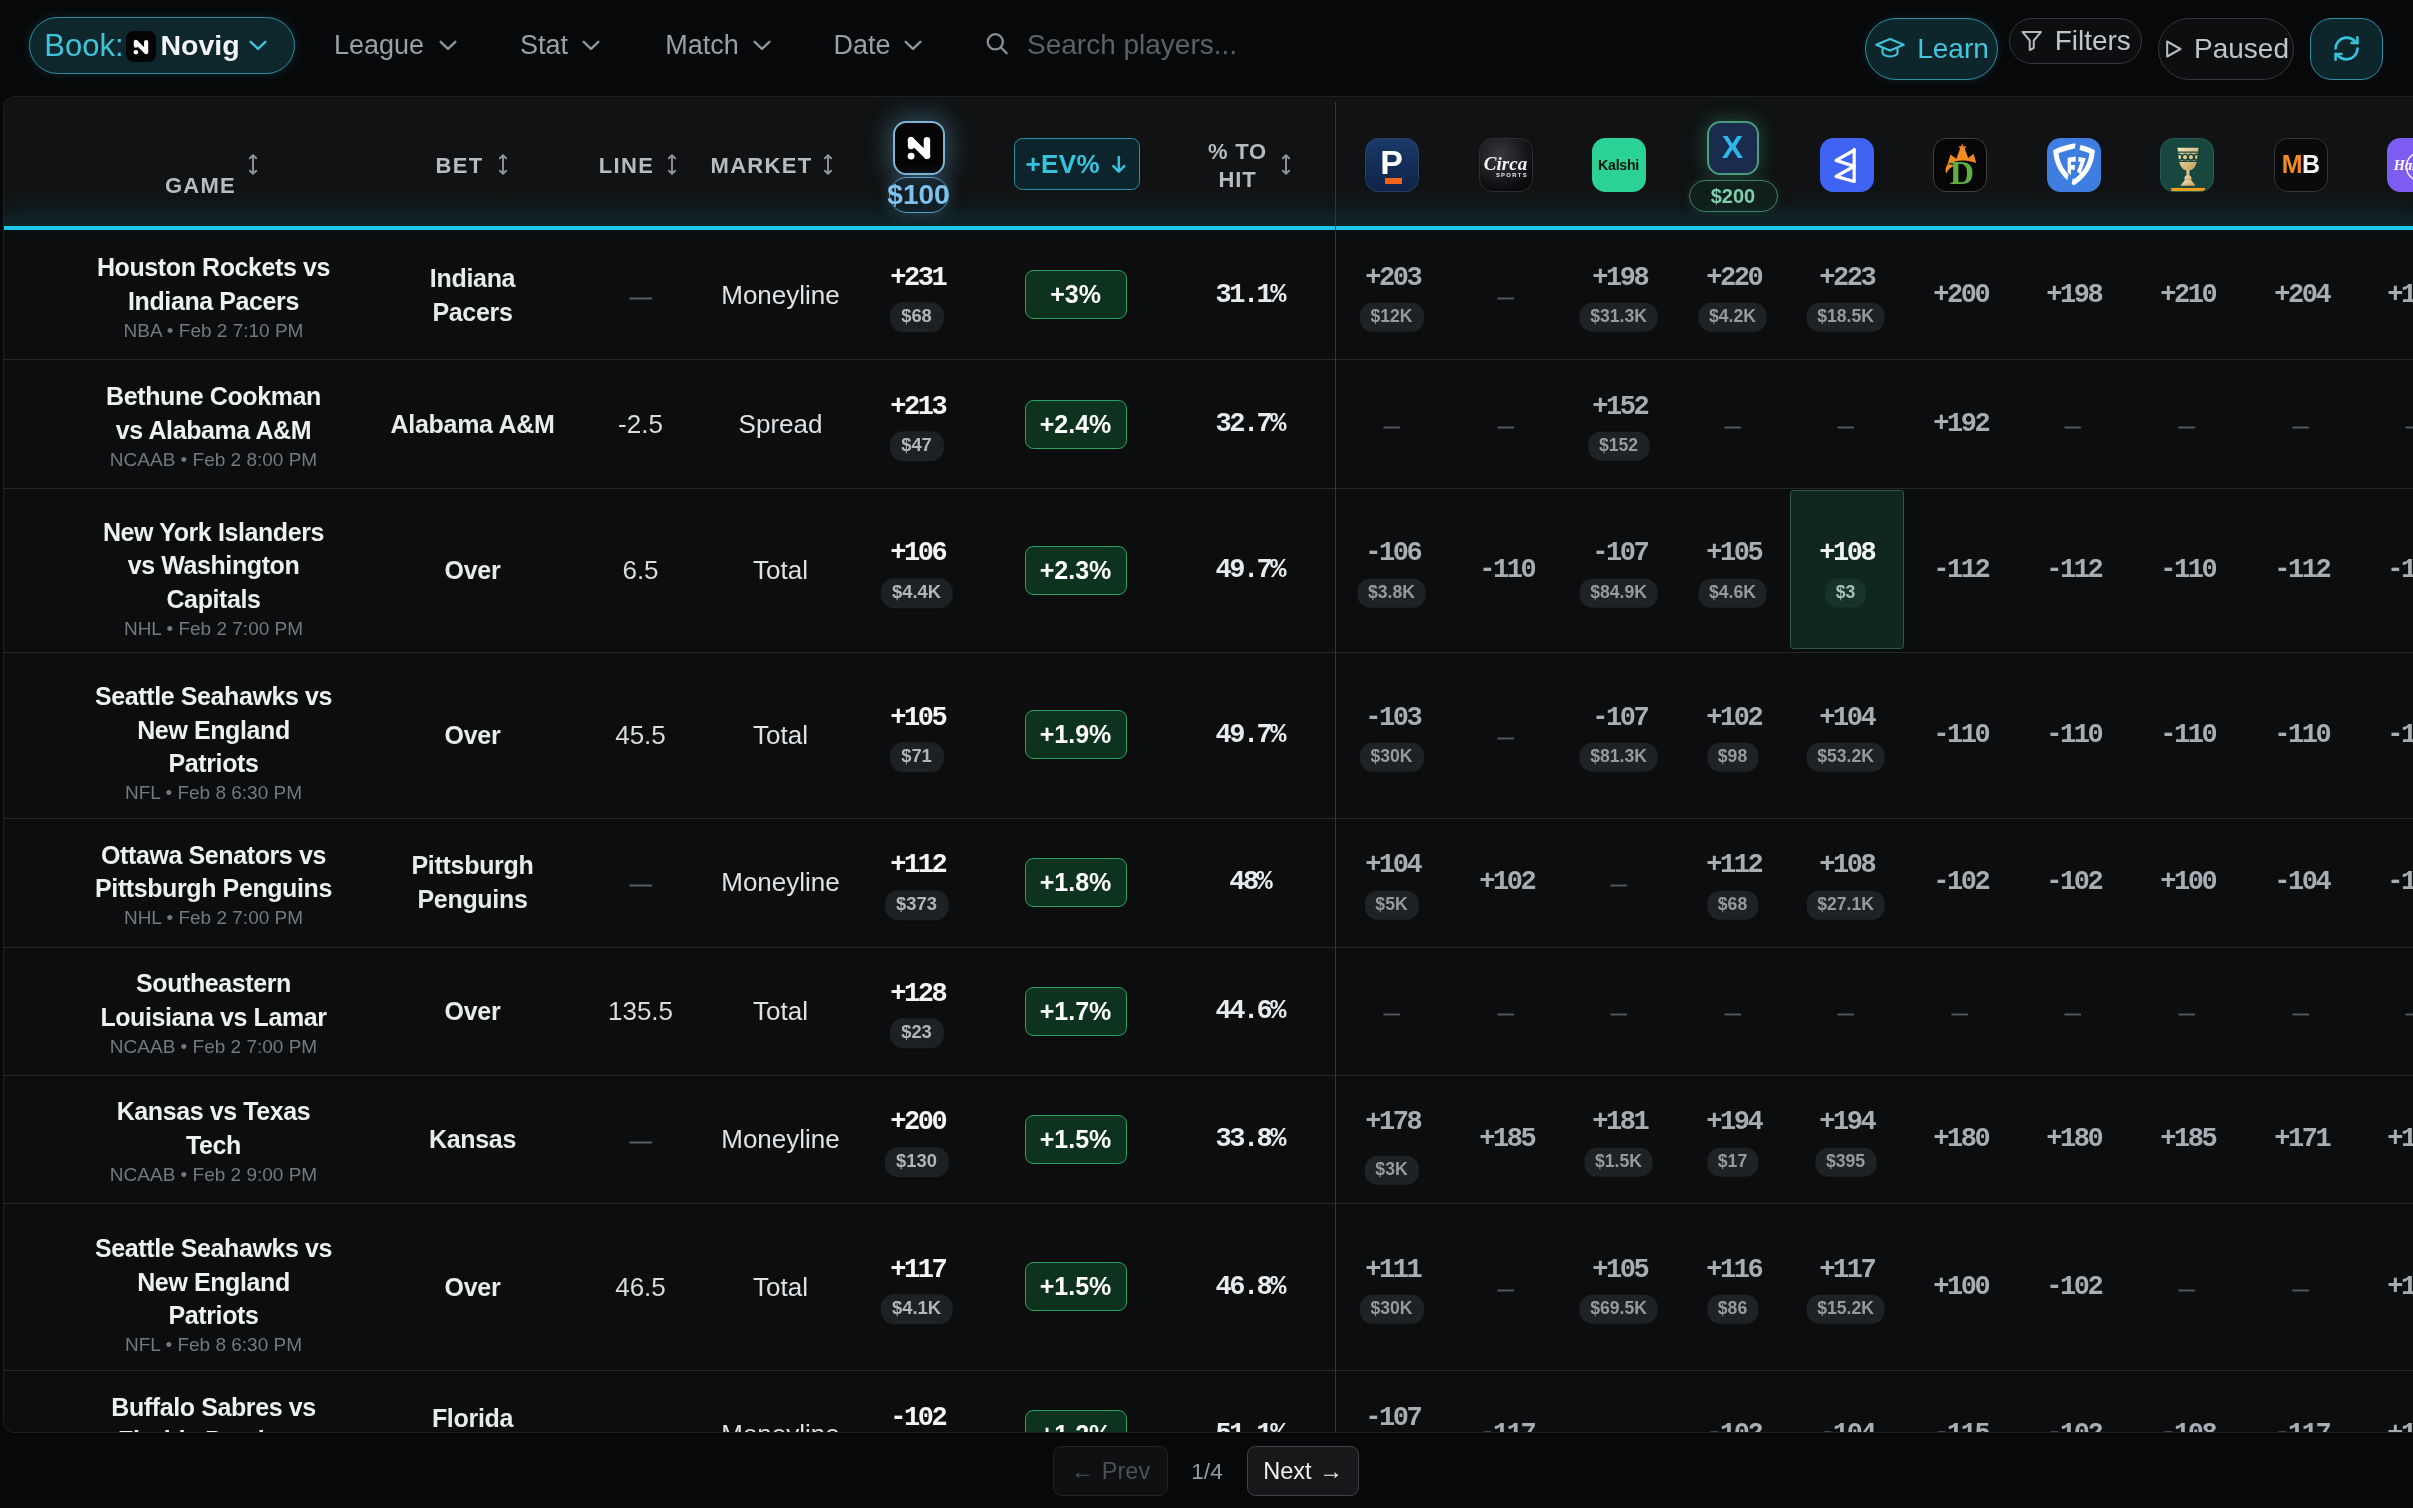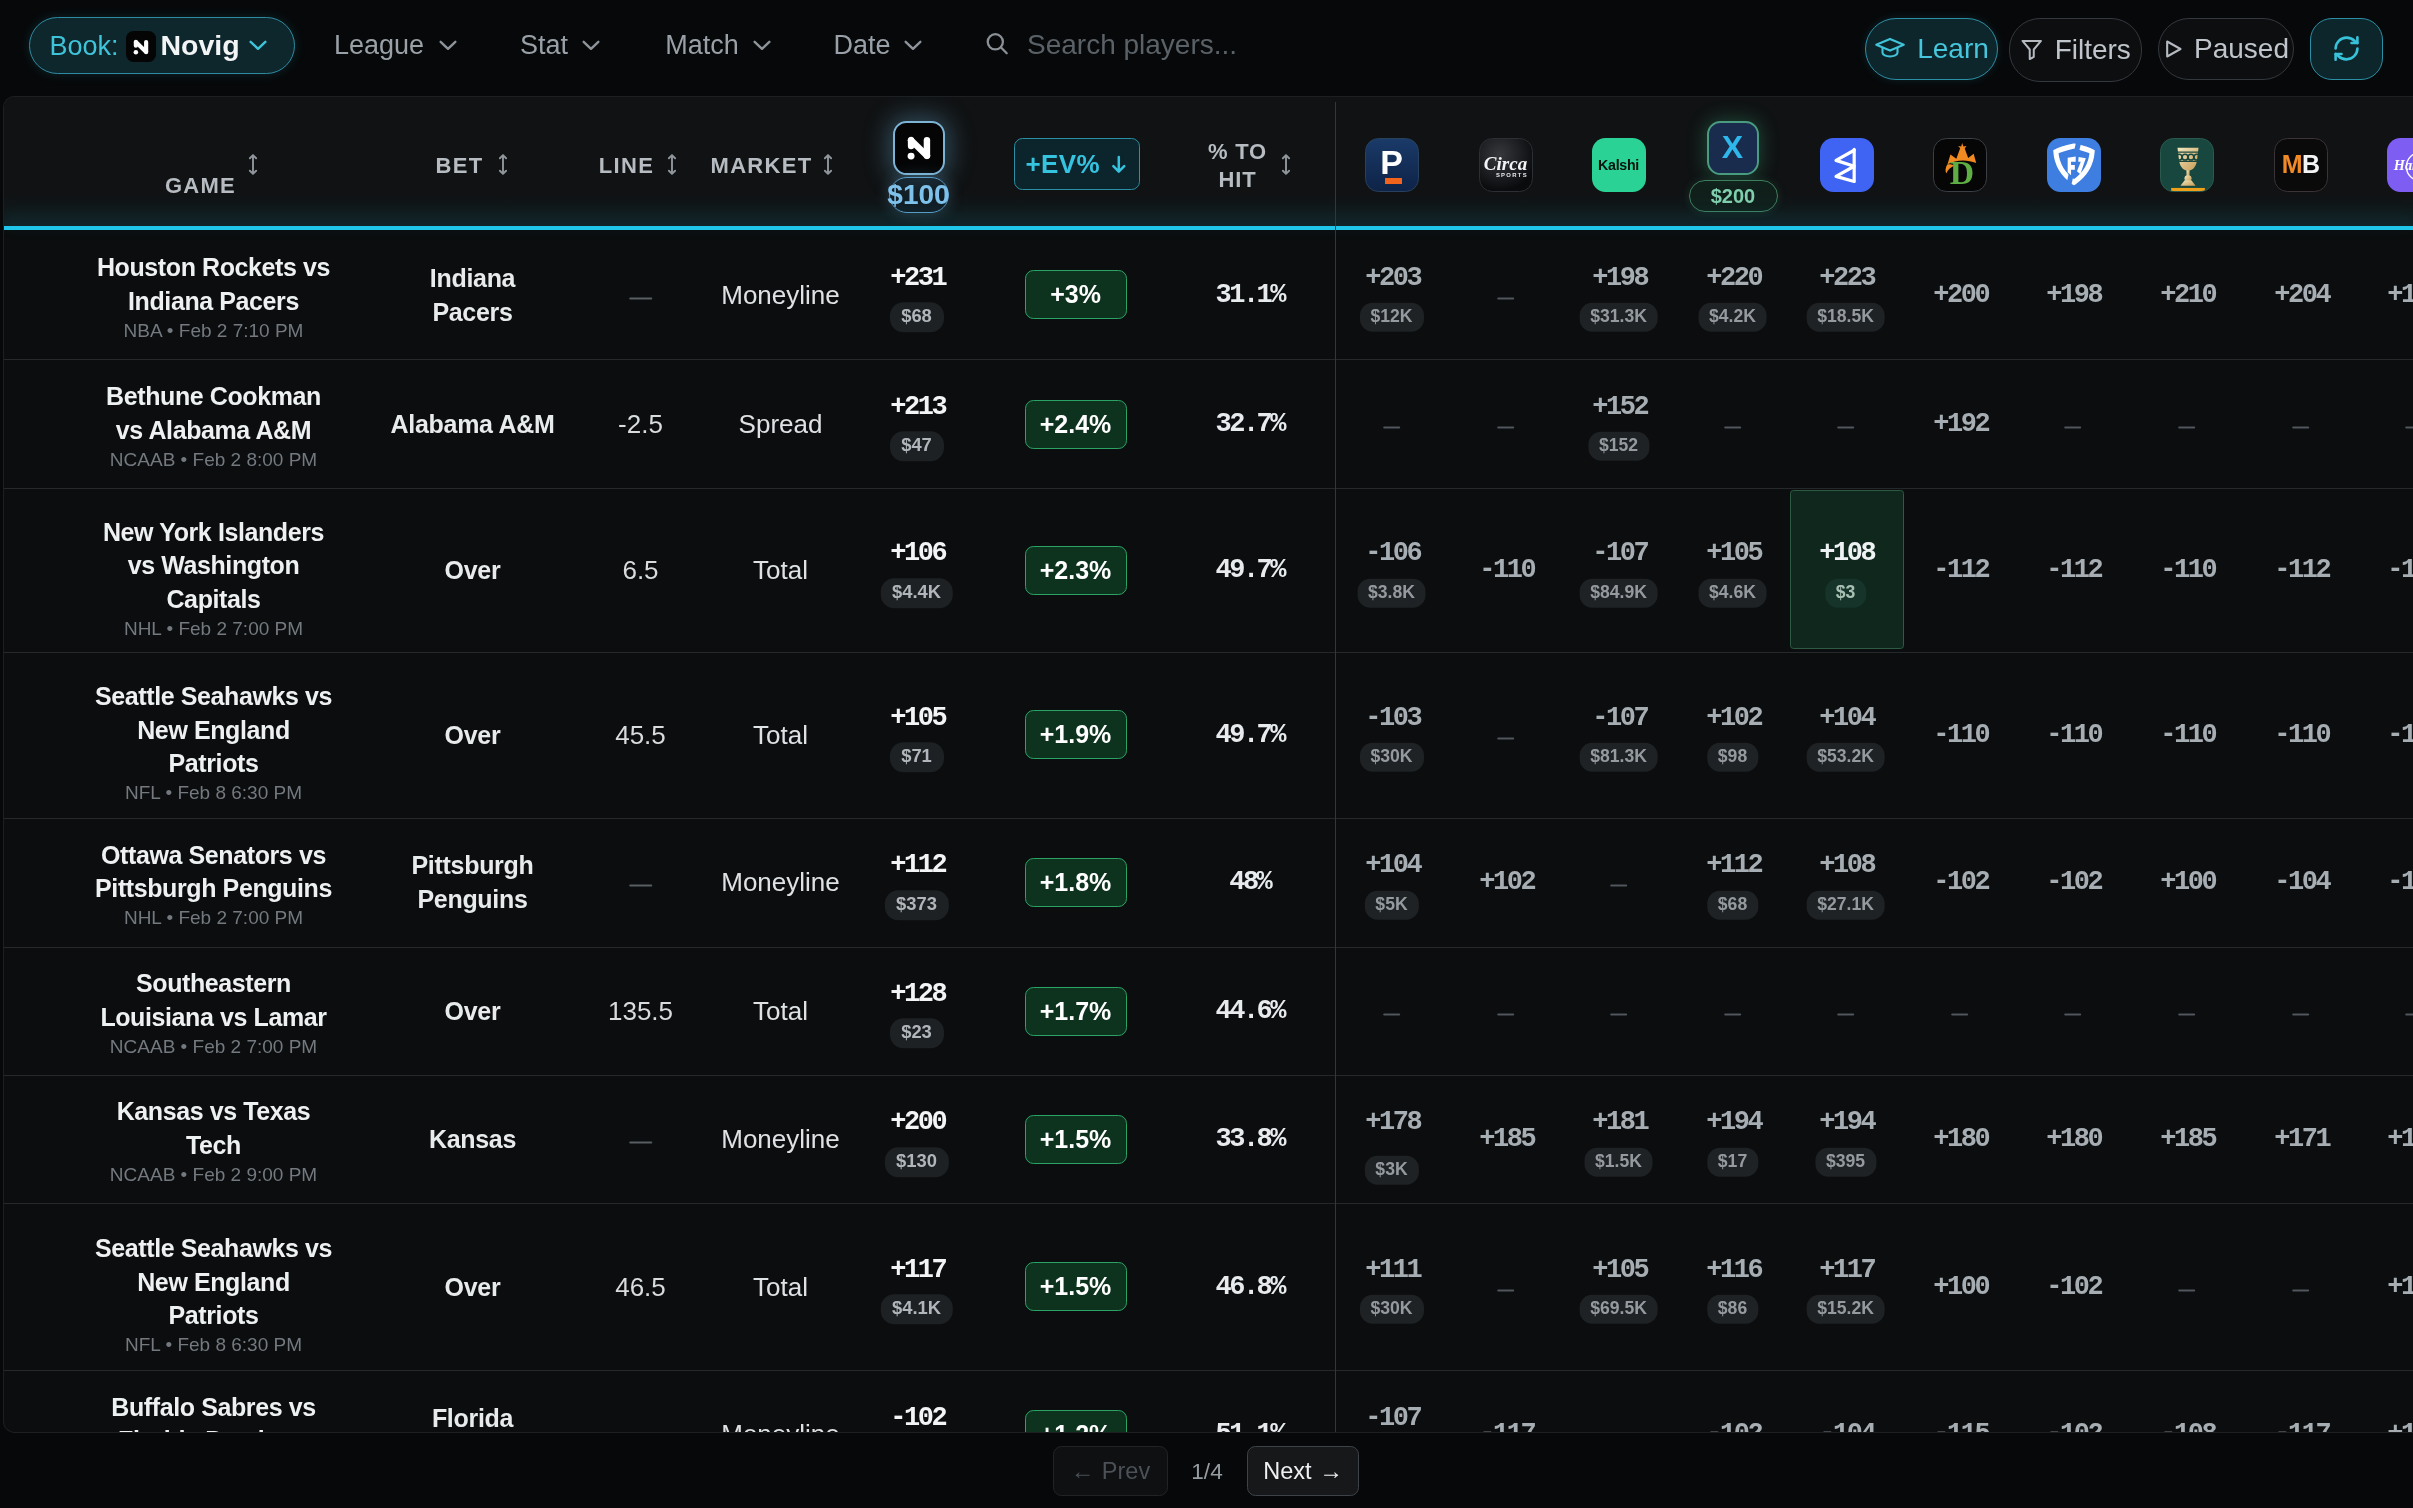--- a/index.html
+++ b/index.html
@@ -34,21 +34,21 @@
   font-weight:700;font-size:17.6px;color:#a9c1b5}
 .ev{display:flex;align-items:center;justify-content:center;width:102px;height:49px;
   border:1.7px solid #2ba365;border-radius:8.4px;background:#0d331f;
   font-weight:700;font-size:25px;color:#fff}
 .lbox{position:relative;width:54px;height:54px;border-radius:13.4px}
 .navtxt{font-size:27px;font-weight:500;color:#99a0a7}
 .btn{position:absolute;display:flex;align-items:center;justify-content:center;gap:11px;border-radius:31px}
 
 </style></head><body>
 <div class="tl" style="left:29px;top:17px;width:266px;height:57px;border:1.7px solid #2d8ba1;border-radius:28.5px;background:#0e272d;box-shadow:0 0 11.7px rgba(45,170,200,.18)"></div>
-<div class="c" style="left:84px;top:46px;"><span style="font-size:27px;font-weight:500;color:#3fc3d9">Book:</span></div>
+<div class="c" style="left:84px;top:46px;"><span style="font-size:31px;font-weight:500;color:#3fc3d9">Book:</span></div>
 <div class="tl" style="left:126px;top:31px;width:30px;height:31px;background:#050506;border-radius:7.5px;display:flex;align-items:center;justify-content:center">
     <svg width="22" height="22" viewBox="0 0 36 36" fill="none">
       <g stroke="#fff" stroke-width="6.8" stroke-linecap="round">
         <path d="M9.6 9.8V16"></path>
         <path d="M9.6 9.8 26.4 26.2"></path>
         <path d="M26.4 26.2V9.8"></path>
       </g>
       <circle cx="9.6" cy="26.6" r="3.7" fill="#fff"></circle>
     </svg>
   </div>
@@ -77,21 +77,21 @@
       <path d="M20.8 20.8 27.5 27.5" stroke="#8a9096" stroke-width="2.7" stroke-linecap="round"></path>
     </svg></div>
 <div class="c" style="left:1027px;top:45px;transform:translate(0,-50%)"><span style="font-size:28px;color:#5a6167">Search players...</span></div>
 <div class="btn" style="left:1865px;top:17.6px;width:133px;height:62px;border:1.7px solid #2b8fa5;background:#0d262c;box-shadow:0 0 10px rgba(45,170,200,.16)">
     <svg width="32" height="25" viewBox="0 0 38 30" fill="none">
       <path d="M2.5 10.5 19 3.5l16.5 7L19 17.5z" stroke="#41c4da" stroke-width="2.5" stroke-linejoin="round"></path>
       <path d="M10 14.8v5.4c0 2.4 4.1 4.3 9 4.3s9-1.9 9-4.3v-5.4" stroke="#41c4da" stroke-width="2.5" stroke-linecap="round"></path>
     </svg>
     <span style="font-size:28px;font-weight:500;color:#45c6dc">Learn</span>
   </div>
-<div class="btn" style="left:2009px;top:17.6px;width:133px;height:64px;border:1.7px solid #34393f;background:#0c0e0f">
+<div class="btn" style="left:2009px;top:17.6px;width:133px;height:46px;border:1.7px solid #34393f;background:#0c0e0f">
     <svg width="23.5" height="23.5" viewBox="0 0 28 28" fill="none">
       <path d="M3 3.5h22l-8.6 10.2v8.8l-4.8 2.6V13.7z" stroke="#b4bac0" stroke-width="2.4" stroke-linejoin="round"></path>
     </svg>
     <span style="font-size:28px;font-weight:400;color:#bfc5ca">Filters</span>
   </div>
 <div class="btn" style="left:2158px;top:17.6px;width:136px;height:62px;border:1.7px solid #34393f;background:#0c0e0f">
     <svg width="20" height="22" viewBox="0 0 24 26" fill="none">
       <path d="M5 4v18l16-9z" stroke="#b4bac0" stroke-width="2.5" stroke-linejoin="round"></path>
     </svg>
     <span style="font-size:28px;font-weight:400;color:#bfc5ca">Paused</span>

